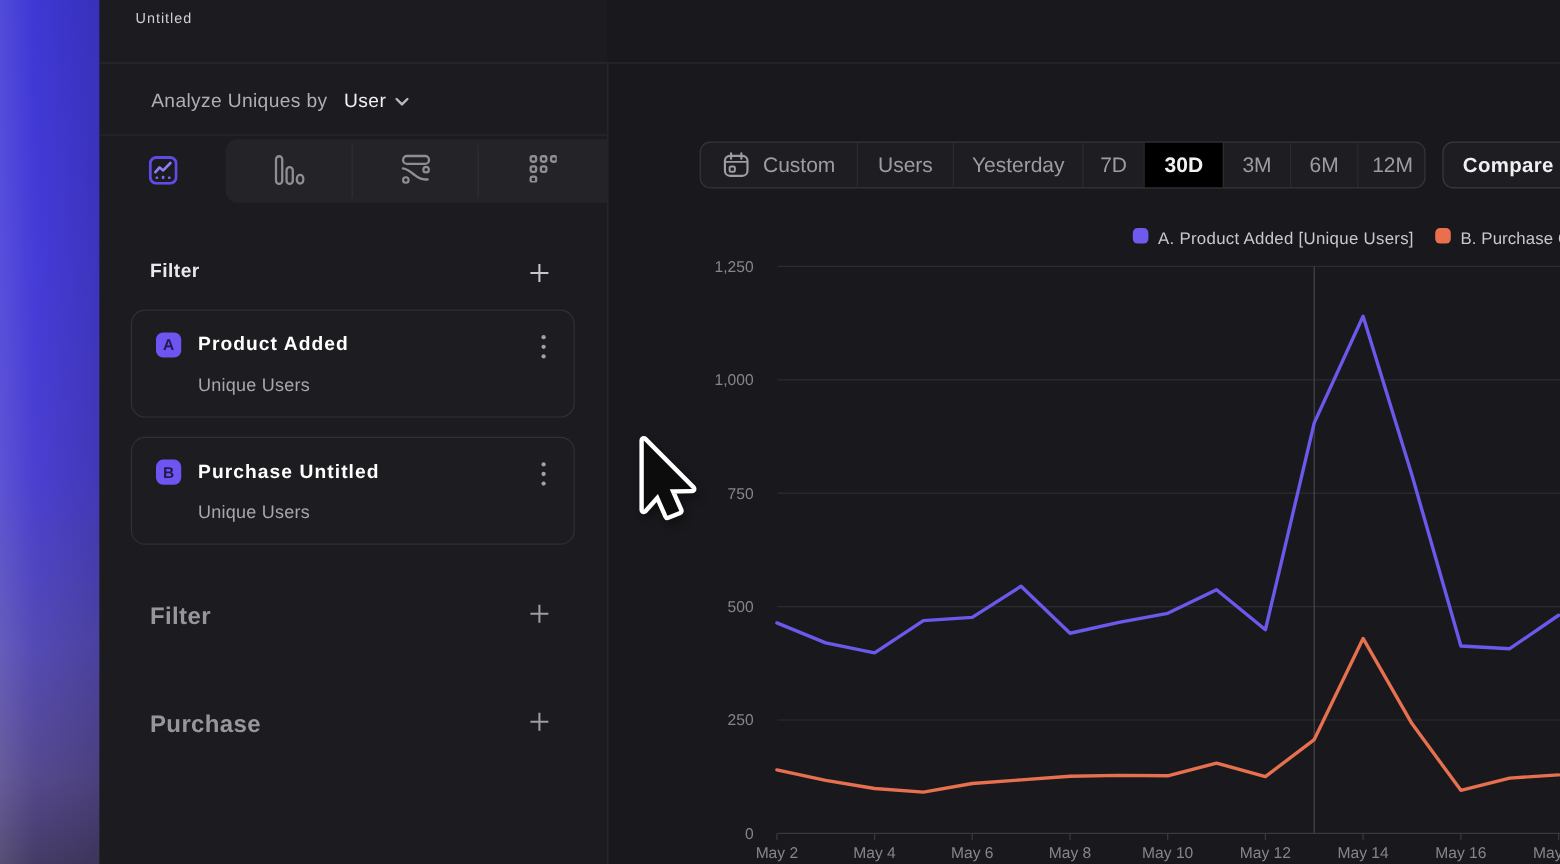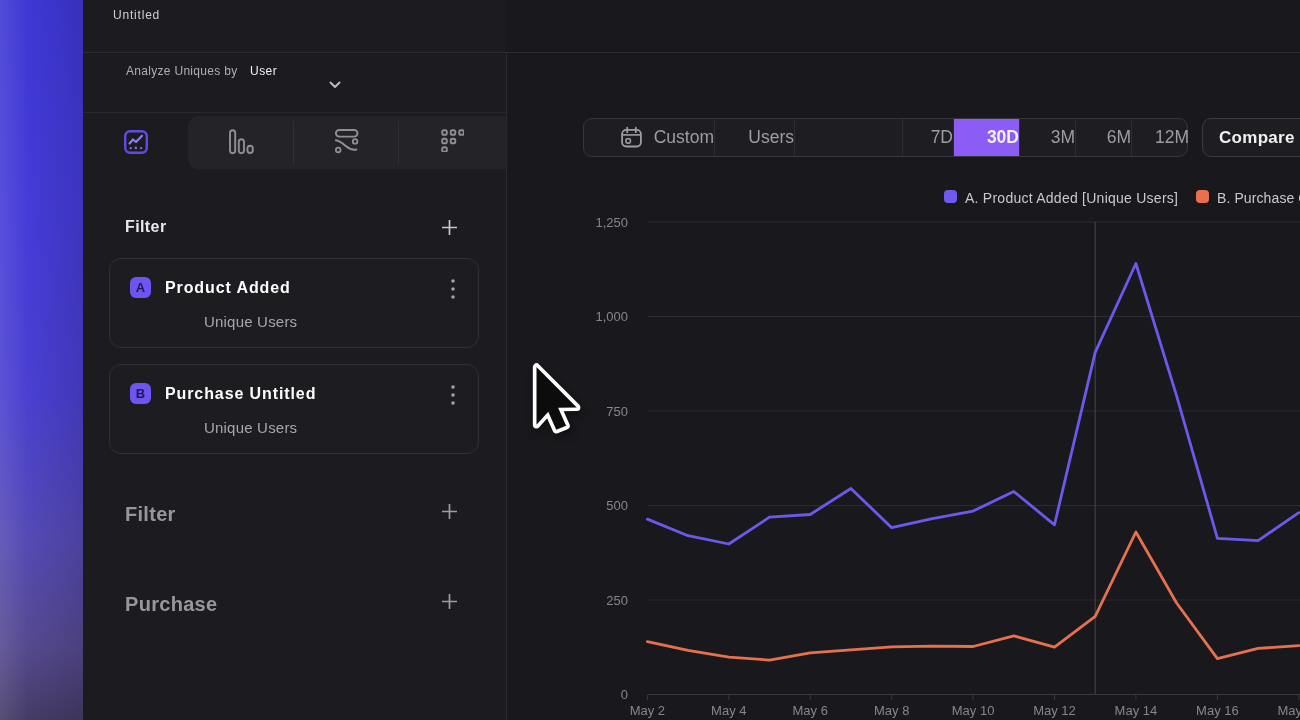--- a/index.html
+++ b/index.html
@@ -8,41 +8,41 @@
   .abs { position:absolute; }
   .strip { left:0; top:0; width:83px; height:720px;
     background:linear-gradient(180deg,#3e37d4 0%,#453bd8 30%,#4a3fd0 55%,#544ab4 75%,#55498e 90%,#453b66 100%); }
   .strip::after { content:""; position:absolute; inset:0;
     background:linear-gradient(90deg, rgba(255,255,255,0.10) 0%, rgba(255,255,255,0) 35%, rgba(0,0,0,0.12) 100%); }
   .sidebar { left:83px; top:0; width:423px; height:720px; background:#1c1c20; }
   .vdiv { left:506px; top:52px; width:1px; height:668px; background:#2a2a2e; }
   .hdiv { left:83px; top:52px; width:1217px; height:1px; background:#2b2b2f; }
   .hdiv2 { left:83px; top:112px; width:423px; height:1px; background:#29292d; }
   .untitled { left:113px; top:6px; font-size:12px; color:#d0d0d4; line-height:19px; letter-spacing:0.8px; }
-  .analyze { left:126px; top:64px; font-size:12px; color:#aeaeb4; letter-spacing:0.3px; }
+  .analyze { left:126px; top:76px; font-size:16px; color:#aeaeb4; letter-spacing:0.3px; }
   .analyze b { color:#f0f0f2; font-weight:500; margin-left:9px; letter-spacing:0.4px; }
   .tabblock { left:188px; top:116px; width:318px; height:53px; background:#232328; border-radius:10px 0 0 10px; }
   .tabdiv { top:121px; width:1px; height:44px; background:#2f2f34; }
   .seltab { left:124px; top:130px; }
   .tabicon { top:128px; }
   .metrics-h { left:125px; top:218px; font-size:16px; font-weight:700; color:#e9e9eb; letter-spacing:0.4px; }
   .card { left:109px; width:370px; height:90px; background:#1d1d21; border:1px solid #303035; border-radius:12px; }
   .badge { position:absolute; left:20px; top:18px; width:21px; height:21px; border-radius:6px; background:#6e54f0;
     color:#221a4e; font-size:13px; font-weight:700; text-align:center; line-height:21px; }
   .ctitle { position:absolute; left:55px; top:20px; font-size:16px; font-weight:600; color:#ffffff; letter-spacing:0.9px; }
-  .csub { position:absolute; left:55px; top:54px; font-size:15px; color:#a6a6ac; letter-spacing:0.2px;margin-left:39px; }
+  .csub { position:absolute; left:55px; top:54px; font-size:15px; color:#a6a6ac; letter-spacing:0.2px; }
   .section { left:125px; font-size:20px; font-weight:600; color:#96969c; letter-spacing:0.3px; }
   .plus { stroke:#c7c7cb; stroke-width:1.7; }
   .plusdim { stroke:#9d9da3; stroke-width:1.7; }
   .dots3 circle { fill:#a0a0a5; }
   
   .seg { left:583px; top:118px; width:605px; height:39px; border:1px solid #35353a; border-radius:9px; background:#1e1e22; }
-  .segbtn { position:absolute; top:0; height:37px; display:flex; align-items:center; justify-content:flex-end;
+  .segbtn { position:absolute; top:0; height:37px; display:flex; align-items:center; justify-content:center;
     font-size:17.5px; font-weight:500; color:#9c9ca2; }
-  .segsel { background:#8b5cf6; color:#f2f2f4; font-weight:600; }
+  .segsel { background:#000000; color:#f2f2f4; font-weight:600; }
   .segline { position:absolute; top:0; width:1px; height:37px; background:#2c2c31; }
   .compare { left:1202px; top:118px; width:120px; height:39px; border:1px solid #3a3a3f; border-radius:9px;
     background:#1e1e22; color:#f0f0f2; font-size:17px; font-weight:600; line-height:37px; padding-left:16px; letter-spacing:0.3px; }
   .legend { top:190px; font-size:14px; color:#c9c9cd; display:flex; align-items:flex-start; letter-spacing:0.25px; }
   .sw { width:13px; height:13px; border-radius:4px; margin-right:8px; flex-shrink:0; }
 </style>
 </head>
 <body>
   <div class="abs strip"></div>
   <div class="abs sidebar"></div>
@@ -131,20 +131,21 @@
         <rect x="2.1" y="3.9" width="18.8" height="16.6" rx="4.2" stroke="#9d9da3" stroke-width="1.8"></rect>
         <path d="M7.2 1.7 V6.2 M15.8 1.7 V6.2" stroke="#9d9da3" stroke-width="1.8" stroke-linecap="round"></path>
         <path d="M2.6 8.9 H20.4" stroke="#9d9da3" stroke-width="1.6"></path>
         <rect x="6" y="12.7" width="4.4" height="4.4" rx="1.3" stroke="#9d9da3" stroke-width="1.6"></rect>
       </svg>
       Custom
     </div>
     <div class="segline" style="left:130px"></div>
     <div class="segbtn" style="left:131px; width:79px">Users</div>
     <div class="segline" style="left:210px"></div>
+    <div class="segbtn" style="left:211px; width:107px">Yesterday</div>
     <div class="segline" style="left:318px"></div>
     <div class="segbtn" style="left:319px; width:50px">7D</div>
     <div class="segline" style="left:369px"></div>
     <div class="segbtn segsel" style="left:370px; width:65px">30D</div>
     <div class="segline" style="left:435px"></div>
     <div class="segbtn" style="left:436px; width:55px">3M</div>
     <div class="segline" style="left:491px"></div>
     <div class="segbtn" style="left:492px; width:55px">6M</div>
     <div class="segline" style="left:547px"></div>
     <div class="segbtn" style="left:548px; width:57px">12M</div>

